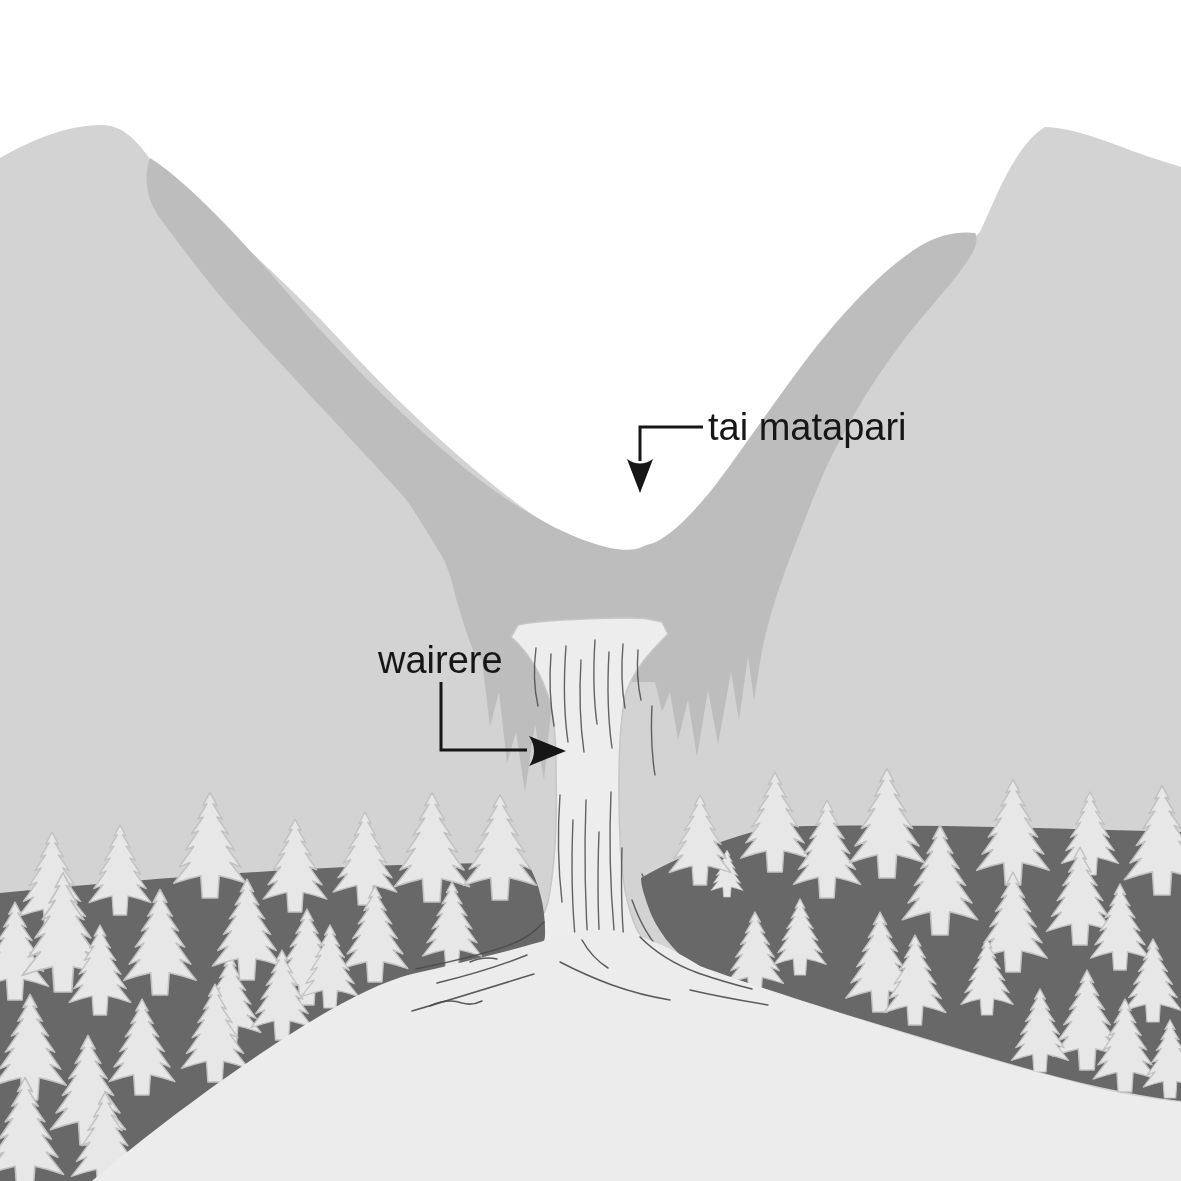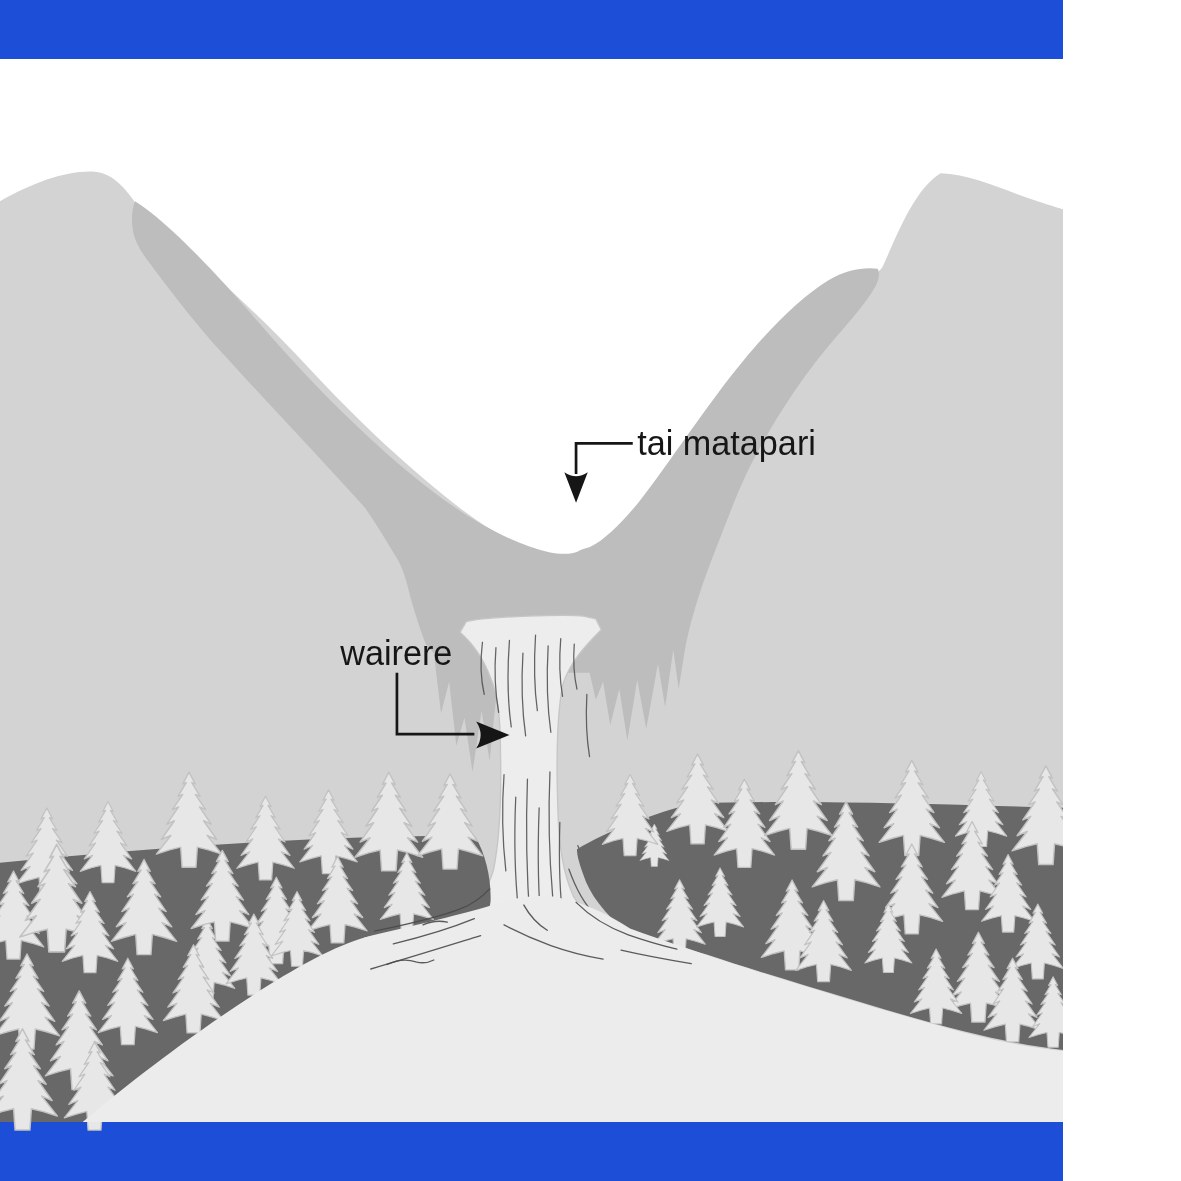--- a/index.html
+++ b/index.html
@@ -1,16 +1,16 @@
 <!DOCTYPE html>
 <html><head>
 <meta charset="utf-8">
 <style>
   html,body{margin:0;padding:0;background:#ffffff;}
-  .stage{position:relative;width:1063px;height:1181px;overflow:hidden;background:#1d4ed8;}
+  .stage{position:relative;width:1181px;height:1181px;overflow:hidden;background:#1d4ed8;}
   svg{display:block;width:100%;height:100%;}
   .label-text{
     font-family:"Liberation Sans","DejaVu Sans",sans-serif;
     font-size:38px;
     font-weight:400;
   }
   .leader{fill:none;stroke-width:3;stroke-linecap:butt;stroke-linejoin:miter;}
   .streak{fill:none;stroke-width:1.4;stroke-linecap:round;opacity:0.85;}
   .flowline{fill:none;stroke-width:1.5;stroke-linecap:round;opacity:0.9;}
   .falls{stroke-width:1.5;}

